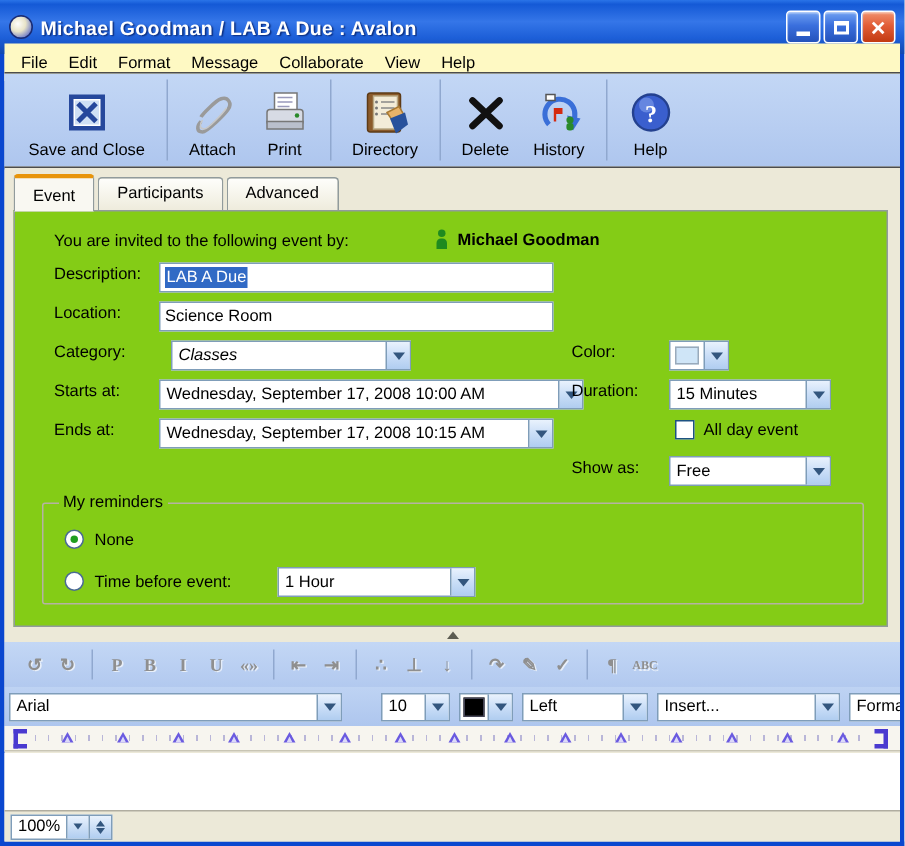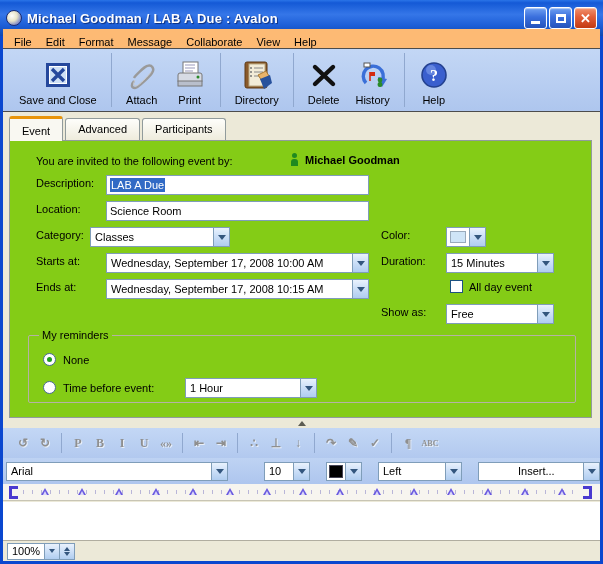--- a/index.html
+++ b/index.html
@@ -22,21 +22,21 @@
   .cap-btn { width:23px; height:22px; border-radius:3px; border:1px solid #fff;
     display:flex; align-items:center; justify-content:center; color:#fff; font-weight:bold;
     background:linear-gradient(180deg,#70a1f2 0%,#3a6fdd 45%,#2352bb 100%);
     box-shadow:inset 0 1px 1px rgba(255,255,255,.5); cursor:default; }
   .cap-btn.close { background:linear-gradient(180deg,#f0926f 0%,#e25d37 45%,#c23a12 100%); }
   .glyph-min { width:9px; height:3px; background:#fff; margin-top:9px; }
   .glyph-max { width:10px; height:9px; border:2px solid #fff; border-top-width:3px; }
   .glyph-close { font-size:13px; line-height:1; }
 
   
-  .menubar { position:absolute; top:29px; left:0; right:0; height:25px; background:#fdba74;
+  .menubar { position:absolute; top:29px; left:0; right:0; height:25px; background:#fef9c3;
     display:flex; align-items:center; padding-left:4px; }
   .menu-item { padding:2px 7px; cursor:default; }
 
   
   .toolbar { position:absolute; top:48px; left:0; right:0; height:64px;
     background:linear-gradient(180deg,#c3d7f5 0%,#b7cdf1 60%,#aec6ee 100%);
     border-top:1px solid #4c4c4c; border-bottom:1px solid #4c4c4c;
     display:flex; align-items:stretch; padding-left:4px; }
   .tb-group { display:flex; align-items:stretch; padding:0 4px; }
   .tb-sep { width:1px; background:#8fa; background:#90a8cf; margin:4px 2px; }
@@ -98,21 +98,21 @@
     background:linear-gradient(180deg,#c3d7f5,#b2c9ef); display:flex; align-items:center; padding-left:6px; }
   .fmt-group { display:flex; align-items:center; gap:2px; padding:0 4px; }
   .fmt-sep { width:1px; height:20px; background:#90a8cf; margin:0 2px; }
   .fmt-btn { min-width:20px; height:20px; display:flex; align-items:center; justify-content:center;
     color:#8f8f8f; text-shadow:1px 1px 0 #e9f0fa; font-weight:bold; font-size:12px;
     font-family:"Liberation Serif", serif; cursor:default; white-space:nowrap; }
 
   
   .font-toolbar { position:absolute; top:458px; left:0; right:0; height:26px;
     background:linear-gradient(180deg,#bed3f3,#aec6ee); display:flex; align-items:center;
-    gap:16px; padding-left:3px; overflow:hidden; }
+    gap:6px; padding-left:3px; overflow:hidden; }
   .font-toolbar .combo { height:19px; flex:none; }
 
   
   .ruler { position:absolute; top:484px; left:0; right:0; height:17px; background:#f7f5ef;
     border-bottom:1px solid #c8c5b4; }
   .ruler .track { position:absolute; left:20px; right:22px; top:2px; bottom:2px;
     background:repeating-linear-gradient(90deg,#b9b6d8 0 1px,transparent 1px 9px);
     background-position:0 center; background-size:100% 4px; background-repeat:repeat-x; }
   .ruler .tris { position:absolute; left:38px; right:34px; top:4px; display:flex; justify-content:space-between; }
   .tab-tri { width:0; height:0; border-left:4px solid transparent; border-right:4px solid transparent;
@@ -272,22 +272,22 @@
             </svg>
           </div>
           <div class="tb-label">Help</div>
         </div>
       </div>
     </div>
 
   <div class="content-bg">
     <div class="tabs" id="tab-strip">
         <div class="tab active">Event</div>
+        <div class="tab">Participants</div>
         <div class="tab">Advanced</div>
-        <div class="tab">Participants</div>
       </div>
 
     <div class="tab-panel">
 
       <div class="row" style="top:14px; left:26px;">
         <span class="f-label">You are invited to the following event by:</span>
       </div>
       <div class="row" style="top:12px; left:280px;text-align:center;">
         <span class="person-icon"></span>
         <span class="bold">Michael Goodman</span>
@@ -303,40 +303,40 @@
       <div class="row" style="top:62px; left:26px;">
           <span class="f-label">Location:</span>
         </div>
       <div class="row xp-input" style="top:60px; left:96px; width:263px;">
         <span>Science Room</span>
       </div>
 
       <div class="row" style="top:88px; left:26px;">
           <span class="f-label">Category:</span>
         </div>
-      <div class="row combo" style="top:86px; left:80px; width:140px;">
+      <div class="row combo" style="top:86px; left:104px; width:160px;font-style:italic;">
         <span class="combo-text">Classes</span>
         <span class="combo-btn">
             <i></i>
           </span>
       </div>
       <div class="row" style="top:88px; left:371px;">
           <span class="f-label">Color:</span>
         </div>
       <div class="row combo" style="top:86px; left:436px; width:40px;">
         <span class="swatch" style="background:#cfe5f7;"></span>
         <span class="combo-btn">
             <i></i>
           </span>
       </div>
 
       <div class="row" style="top:114px; left:26px;">
           <span class="f-label">Starts at:</span>
         </div>
-      <div class="row combo" style="top:112px; left:96px; width:263px;gap:20px;">
+      <div class="row combo" style="top:112px; left:96px; width:283px;gap:20px;">
         <span class="combo-text">Wednesday, September 17, 2008 10:00 AM</span>
         <span class="combo-btn">
             <i></i>
           </span>
       </div>
       <div class="row" style="top:114px; left:371px;">
           <span class="f-label">Duration:</span>
         </div>
       <div class="row combo" style="top:112px; left:436px; width:108px;">
         <span class="combo-text">15 Minutes</span>
@@ -451,21 +451,21 @@
       <span class="combo-btn">
           <i></i>
         </span>
     </div>
     <div class="combo" style="width:84px;">
       <span class="combo-text">Left</span>
       <span class="combo-btn">
           <i></i>
         </span>
     </div>
-    <div class="combo" style="width:122px;padding-left:35px;">
+    <div class="combo" style="width:122px;">
       <span class="combo-text">Insert...</span>
       <span class="combo-btn">
           <i></i>
         </span>
     </div>
     <div class="combo" style="width:86px;">
       <span class="combo-text">Format...</span>
 
     </div>
   </div>

